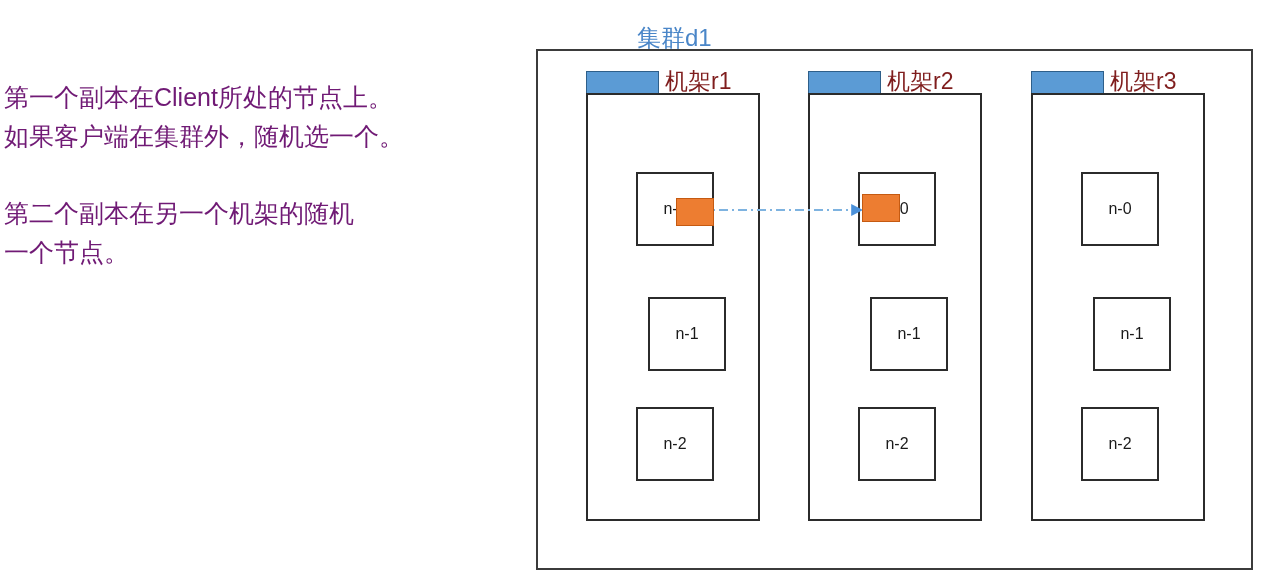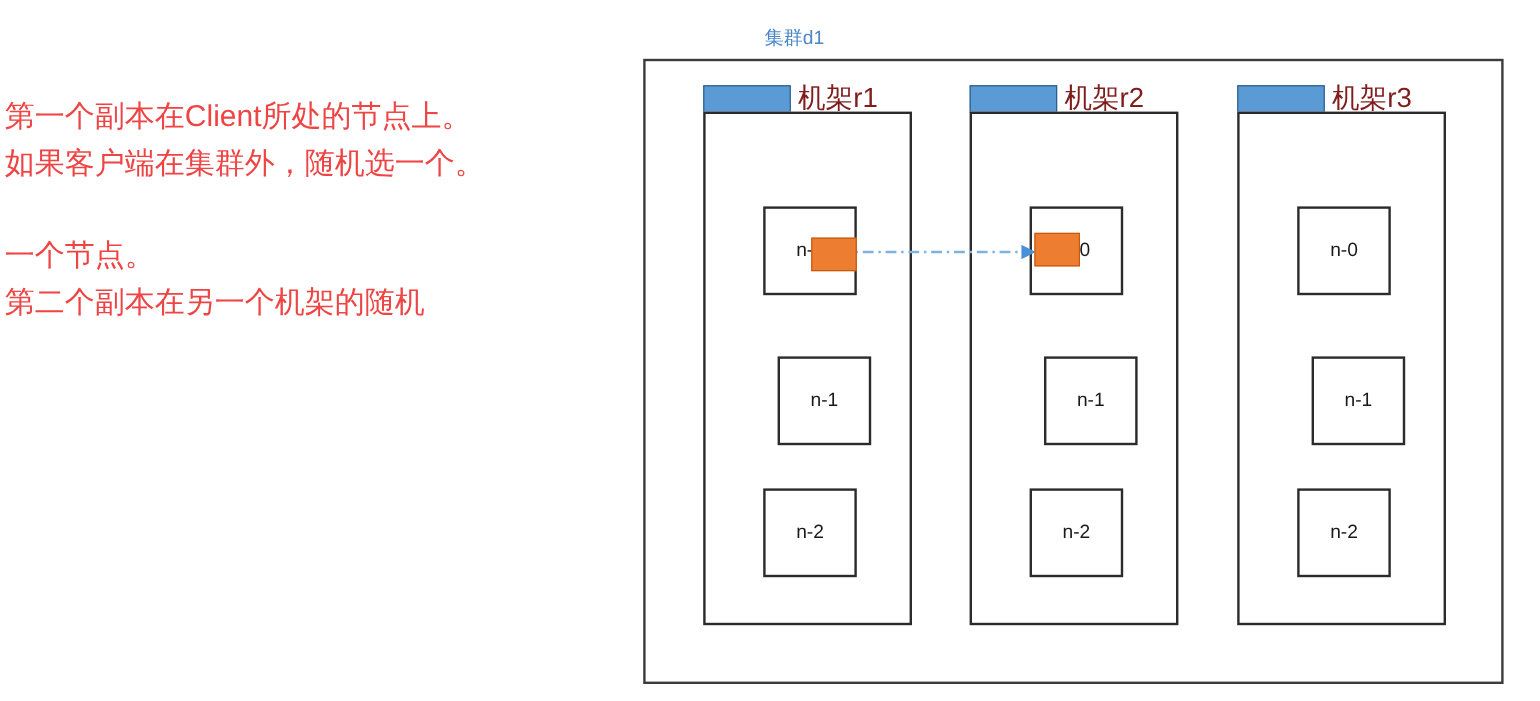--- a/index.html
+++ b/index.html
@@ -16,21 +16,21 @@
   }
 
   
   .annotations {
     position: absolute;
     left: 4px;
     top: 78px;
     width: 500px;
   }
   .note-line {
-    color: #ef4444;
+    color: #701a75;
     font-size: 25px;
     line-height: 39px;
     white-space: nowrap;
     letter-spacing: 0px;
     font-family: "Liberation Sans", "DejaVu Sans", sans-serif;
   }
   .note-gap {
     height: 38px;
   }
 
@@ -42,21 +42,21 @@
     width: 717px;
     height: 521px;
     border: 2px solid #3b3b3b;
     background: #ffffff;
     box-sizing: border-box;
   }
   .cluster-label {
     position: absolute;
     left: 637px;
     top: 22px;
-    font-size: 16px;
+    font-size: 24px;
     color: #4a86c8;
     white-space: nowrap;
     font-family: "Liberation Sans", "DejaVu Sans", sans-serif;
   }
 
   
   .rack {
     position: absolute;
     top: 71px;
     width: 174px;
@@ -142,22 +142,22 @@
     overflow: visible;
   }
 </style>
 </head>
 <body>
 
 <div class="annotations">
   <div class="note-line">第一个副本在Client所处的节点上。</div>
   <div class="note-line">如果客户端在集群外，随机选一个。</div>
   <div class="note-gap"></div>
+  <div class="note-line">第二个副本在另一个机架的随机</div>
   <div class="note-line">一个节点。</div>
-  <div class="note-line">第二个副本在另一个机架的随机</div>
 </div>
 
 <div class="cluster-label">集群d1</div>
 
 <div class="cluster-box"></div>
 
 <div class="rack rack-1">
   <div class="rack-header"></div>
   <div class="rack-label">机架r1</div>
   <div class="rack-body">

